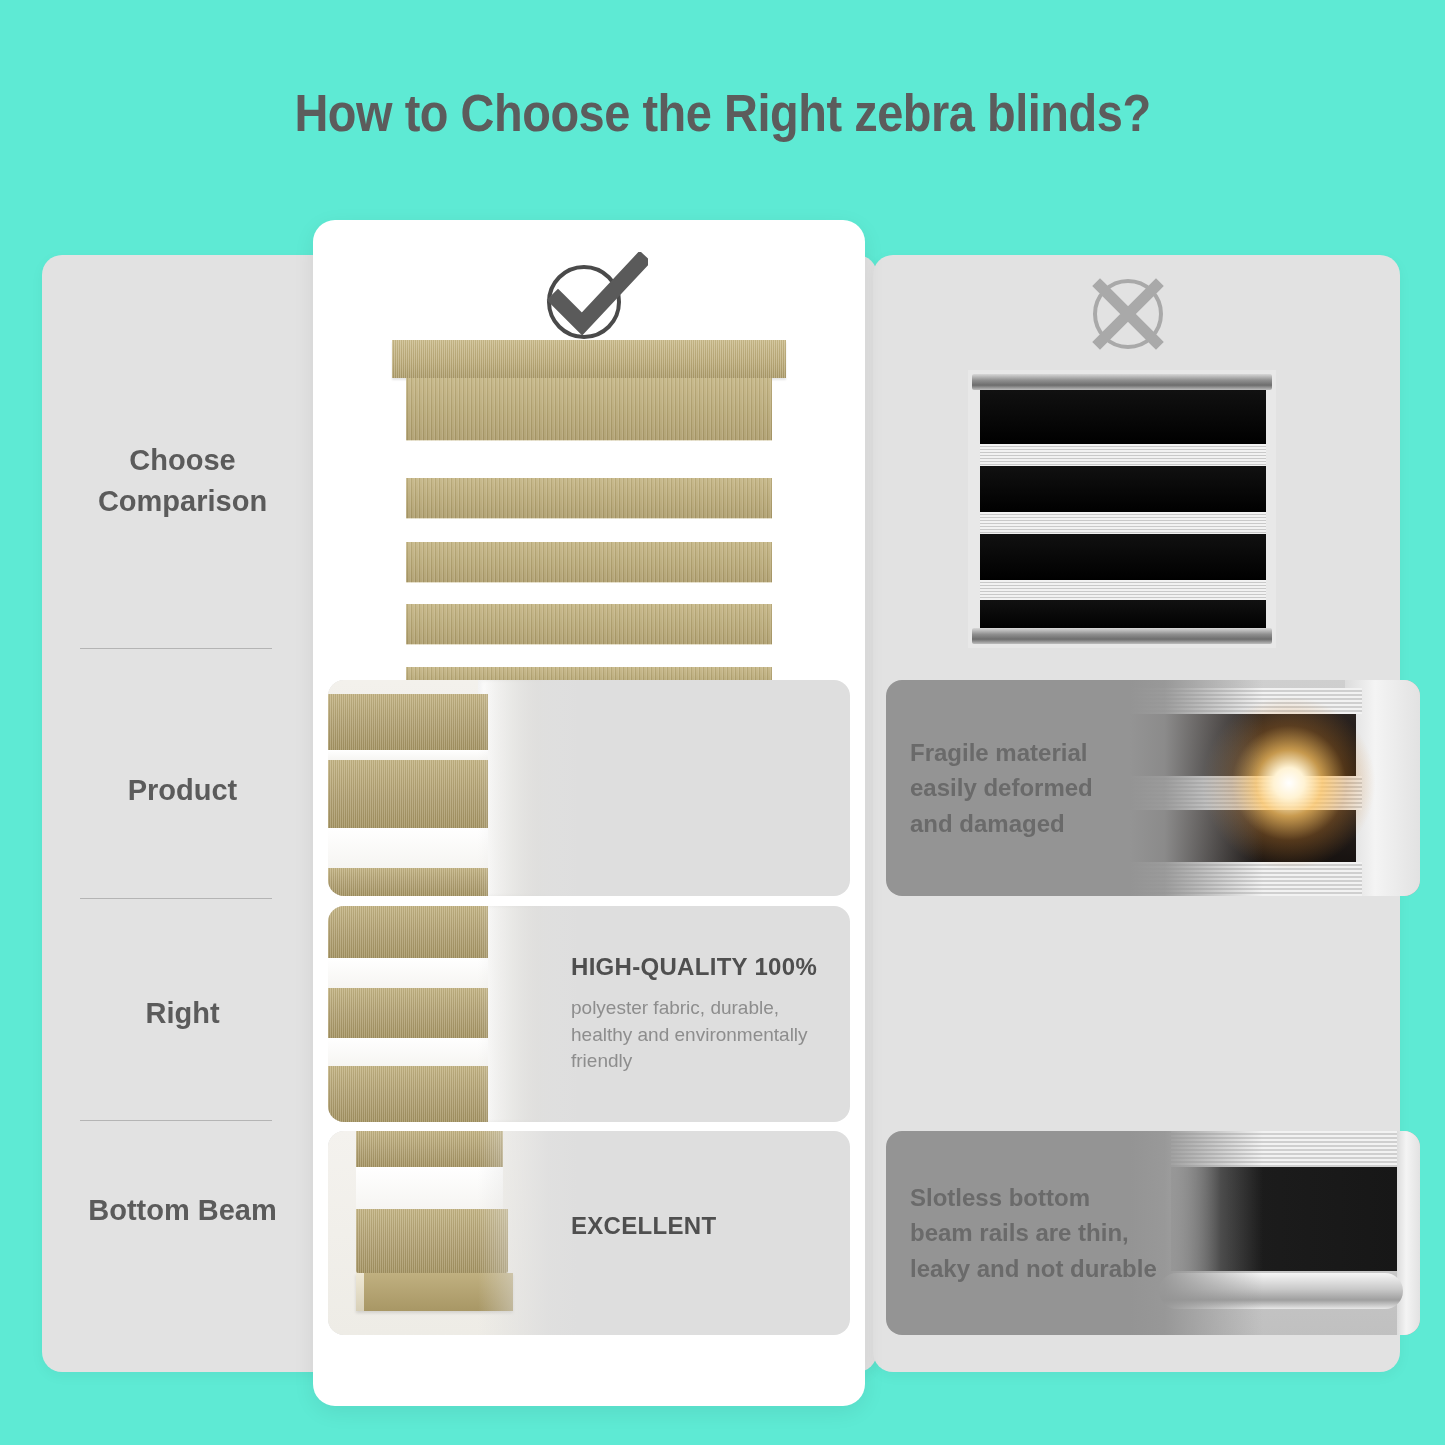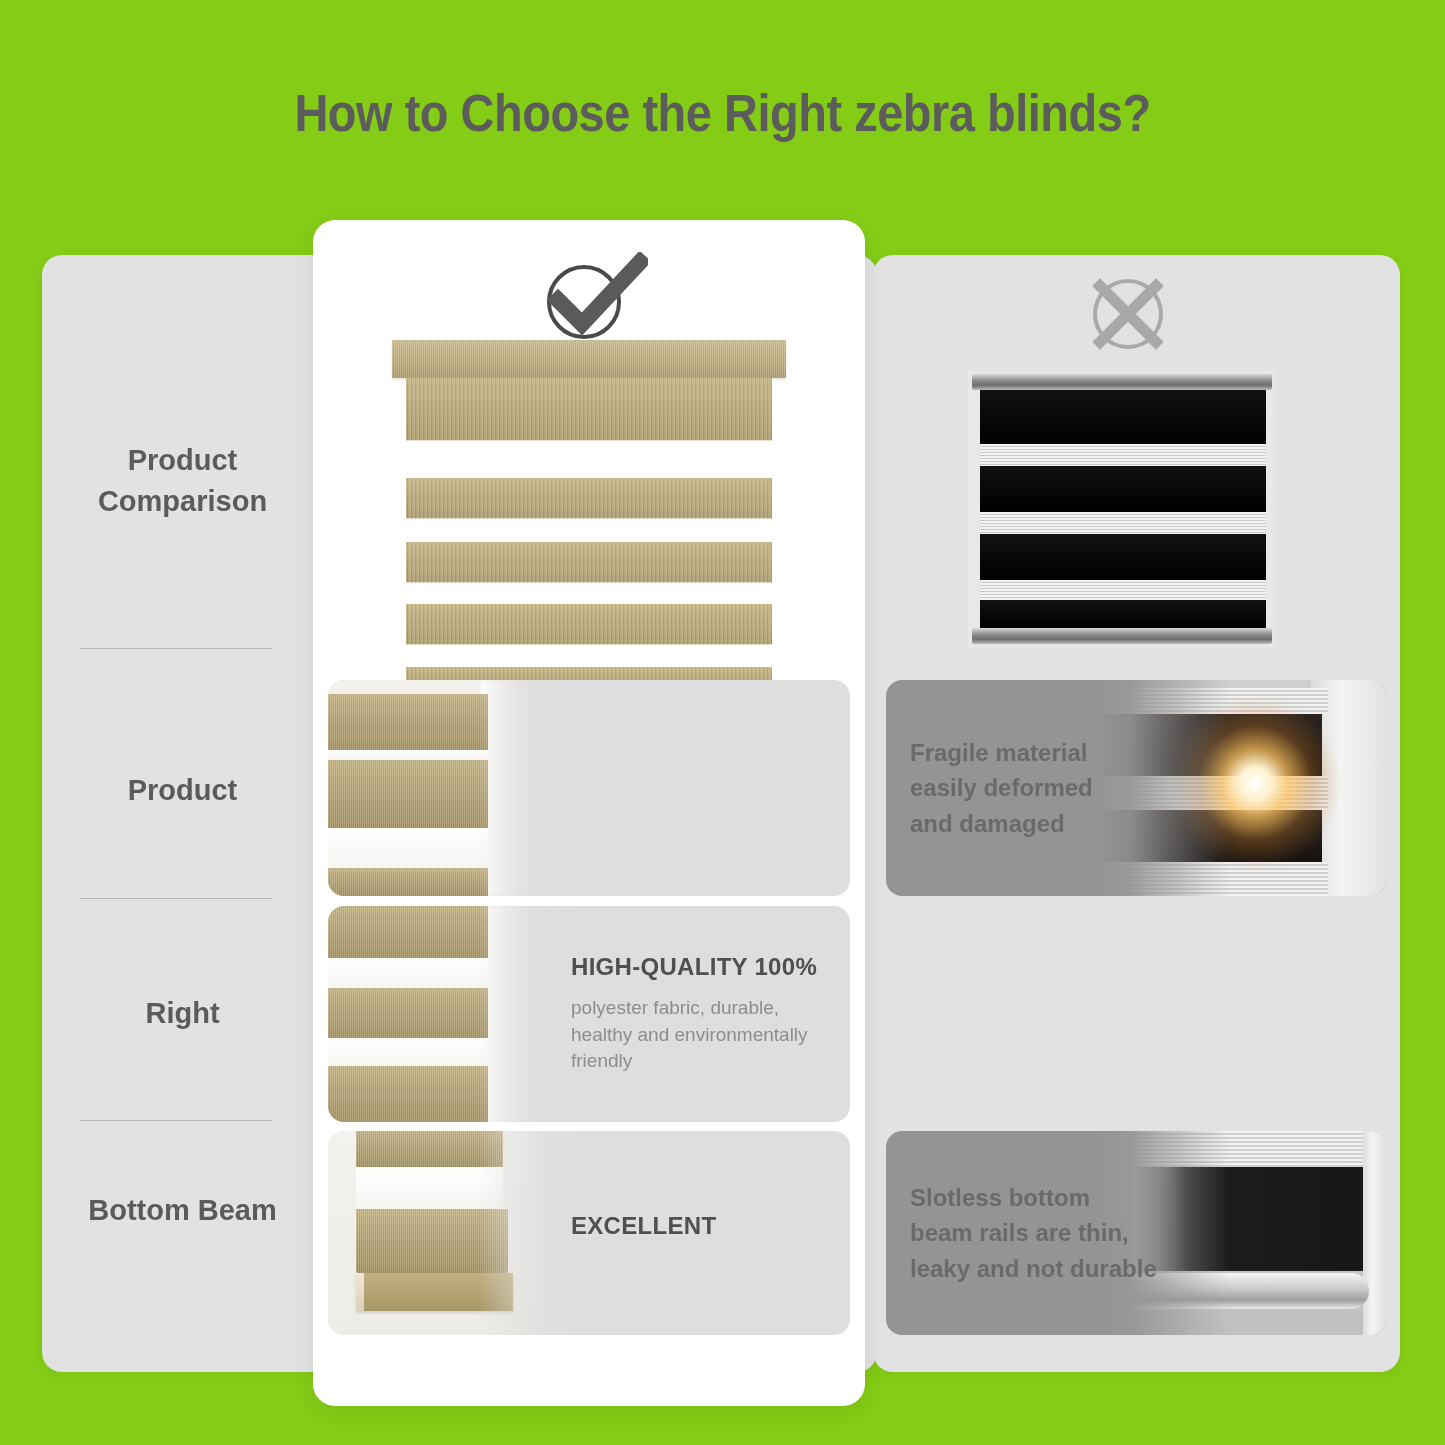--- a/index.html
+++ b/index.html
@@ -11,21 +11,21 @@
     height: 1445px;
     background: #f5f5f5;
     font-family: "Liberation Sans", sans-serif;
     overflow: hidden;
   }
 
   #page {
     position: relative;
     width: 1445px;
     height: 1445px;
-    background: #84cc16;
+    background: #5eead4;
   }
 
   
   #title {
     position: absolute;
     top: 84px;
     left: 0;
     width: 1445px;
     text-align: center;
     font-size: 51px;
@@ -144,21 +144,21 @@
       #f2f2f2 0px, #f2f2f2 2px, #c9c9c9 2px, #c9c9c9 3px);
   }
 
   
   .feature-card {
     position: absolute;
     border-radius: 16px;
     overflow: hidden;
   }
   .card-left  { background: #dedede; }
-  .card-right { background: #949494; }
+  .card-right { background: #949494; padding-left: 34px; }
 
   .card-text {
     position: absolute;
     top: 0;
     height: 100%;
     display: flex;
     flex-direction: column;
     justify-content: center;
   }
   .card-heading {
@@ -264,21 +264,21 @@
 
 <div id="page">
 
   <div id="title">How to Choose the Right zebra blinds?</div>
 
   <div id="left-panel" class="gray-panel"></div>
   <div id="right-panel" class="gray-panel"></div>
   <div id="center-card"></div>
 
   <div id="labels">
-    <div class="label-row" style="top:175px;">Product
+    <div class="label-row" style="top:175px;">Choose
 Comparison</div>
     <div class="divider" style="top:383px;"></div>
 
     <div class="label-row" style="top:505px;">Product</div>
     <div class="divider" style="top:633px;"></div>
 
     <div class="label-row" style="top:728px;">Right</div>
     <div class="divider" style="top:855px;"></div>
 
     <div class="label-row" style="top:925px;">Bottom

